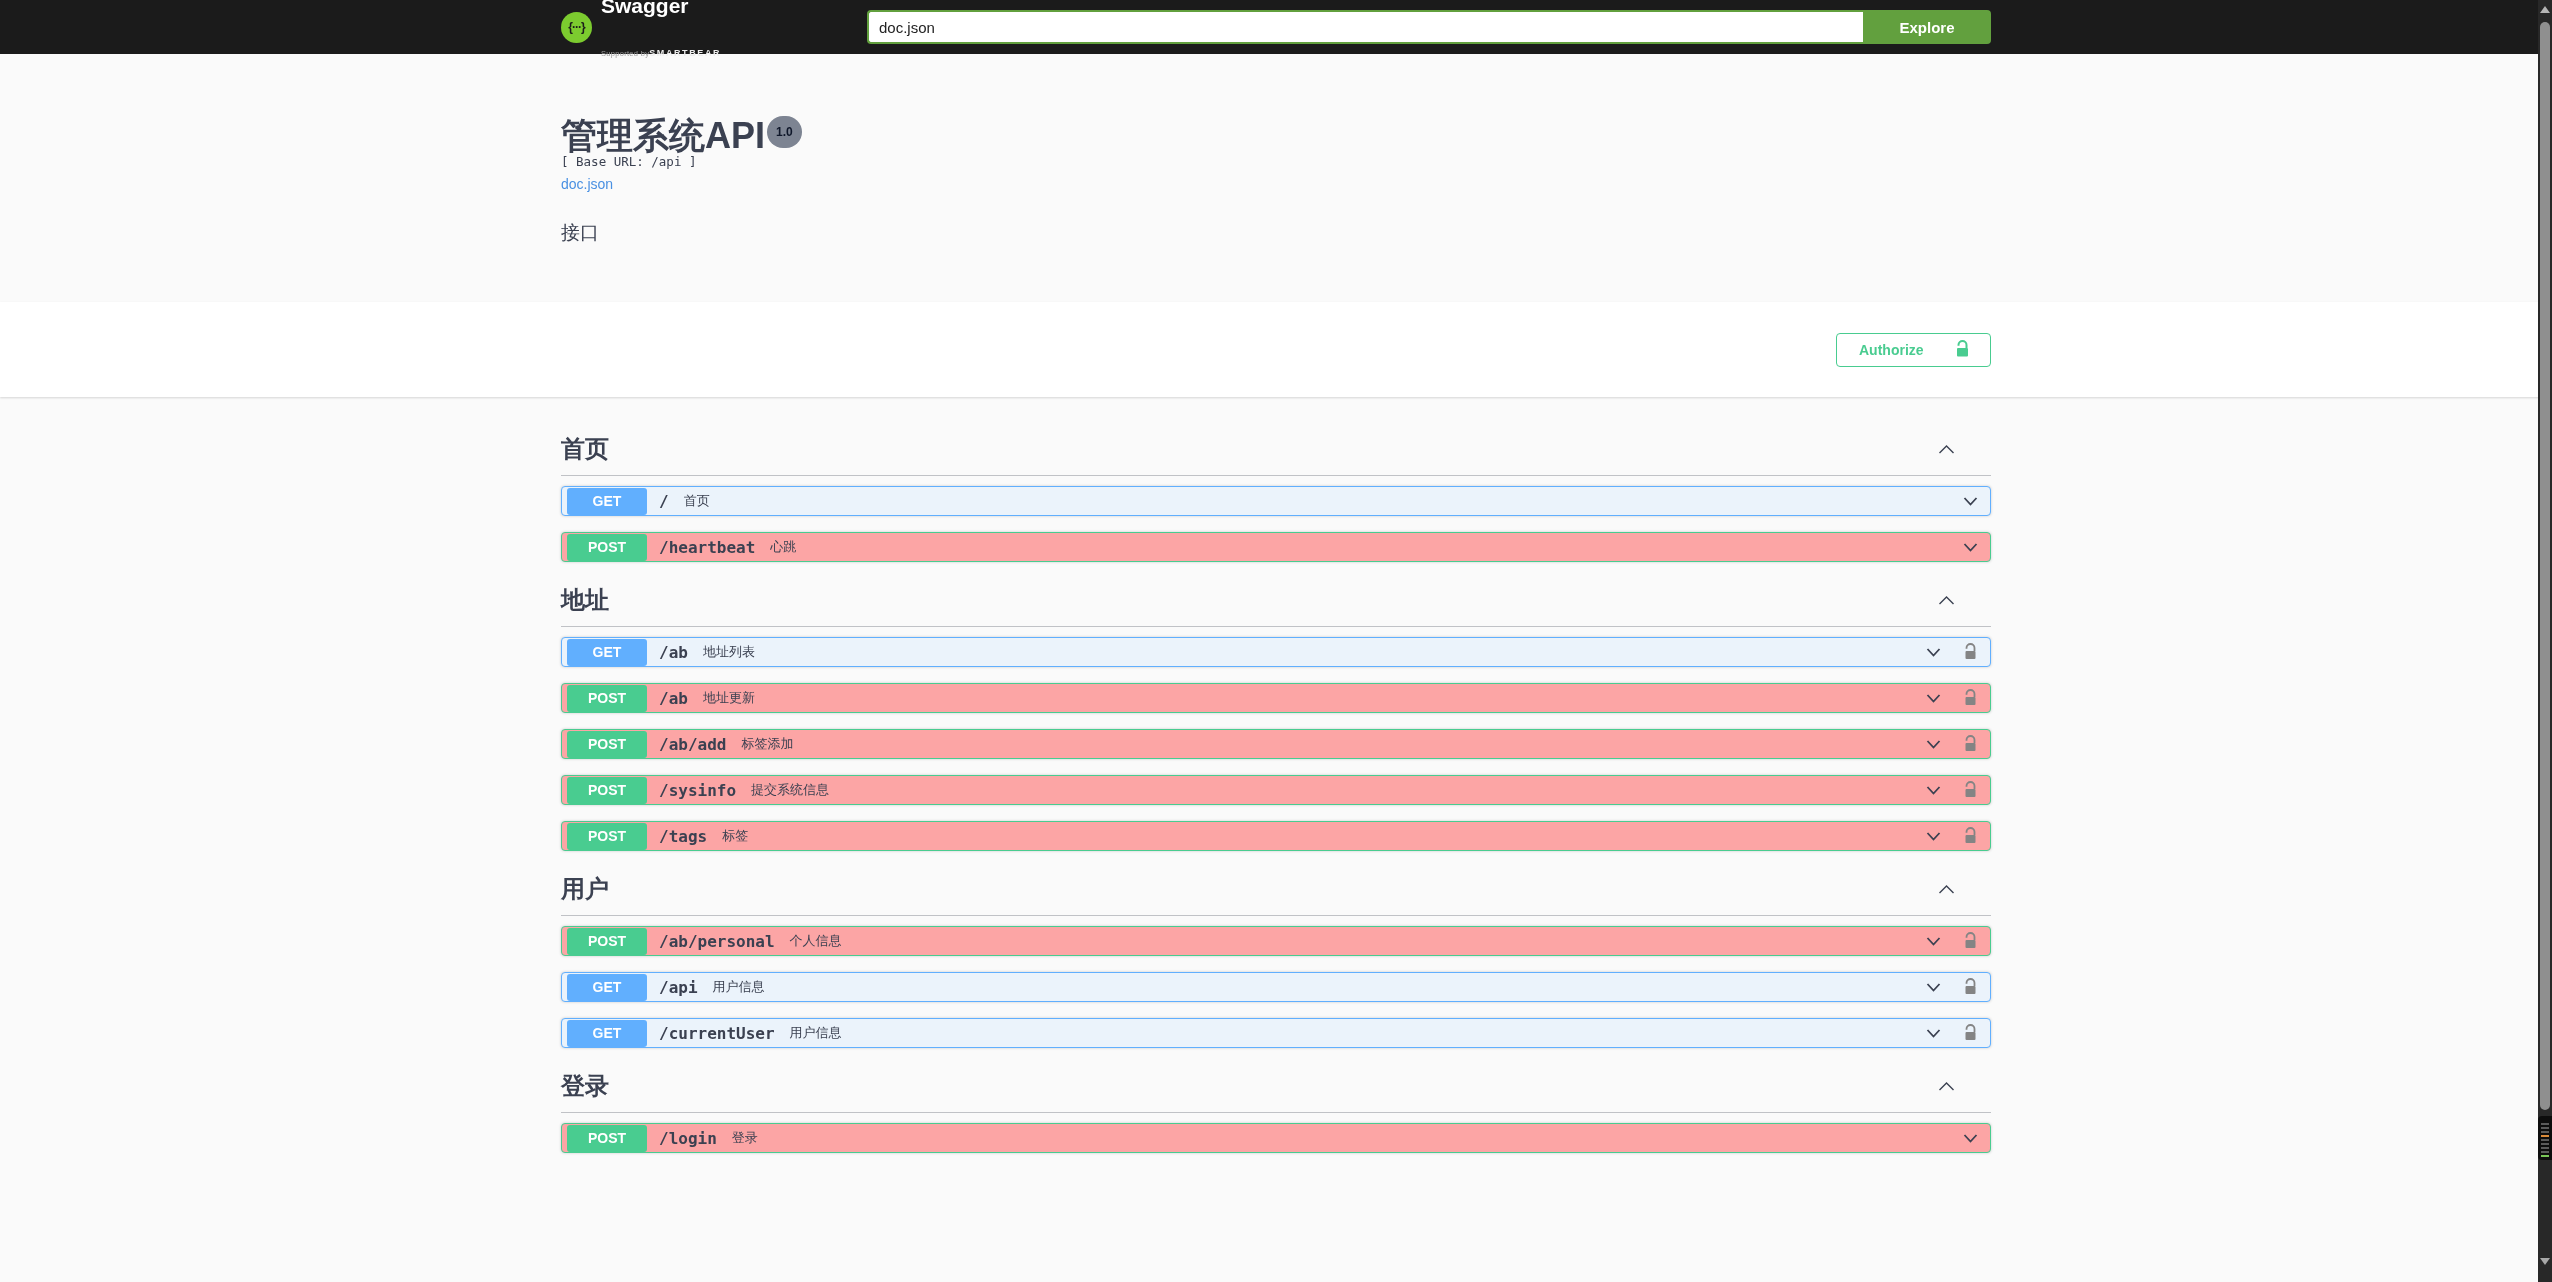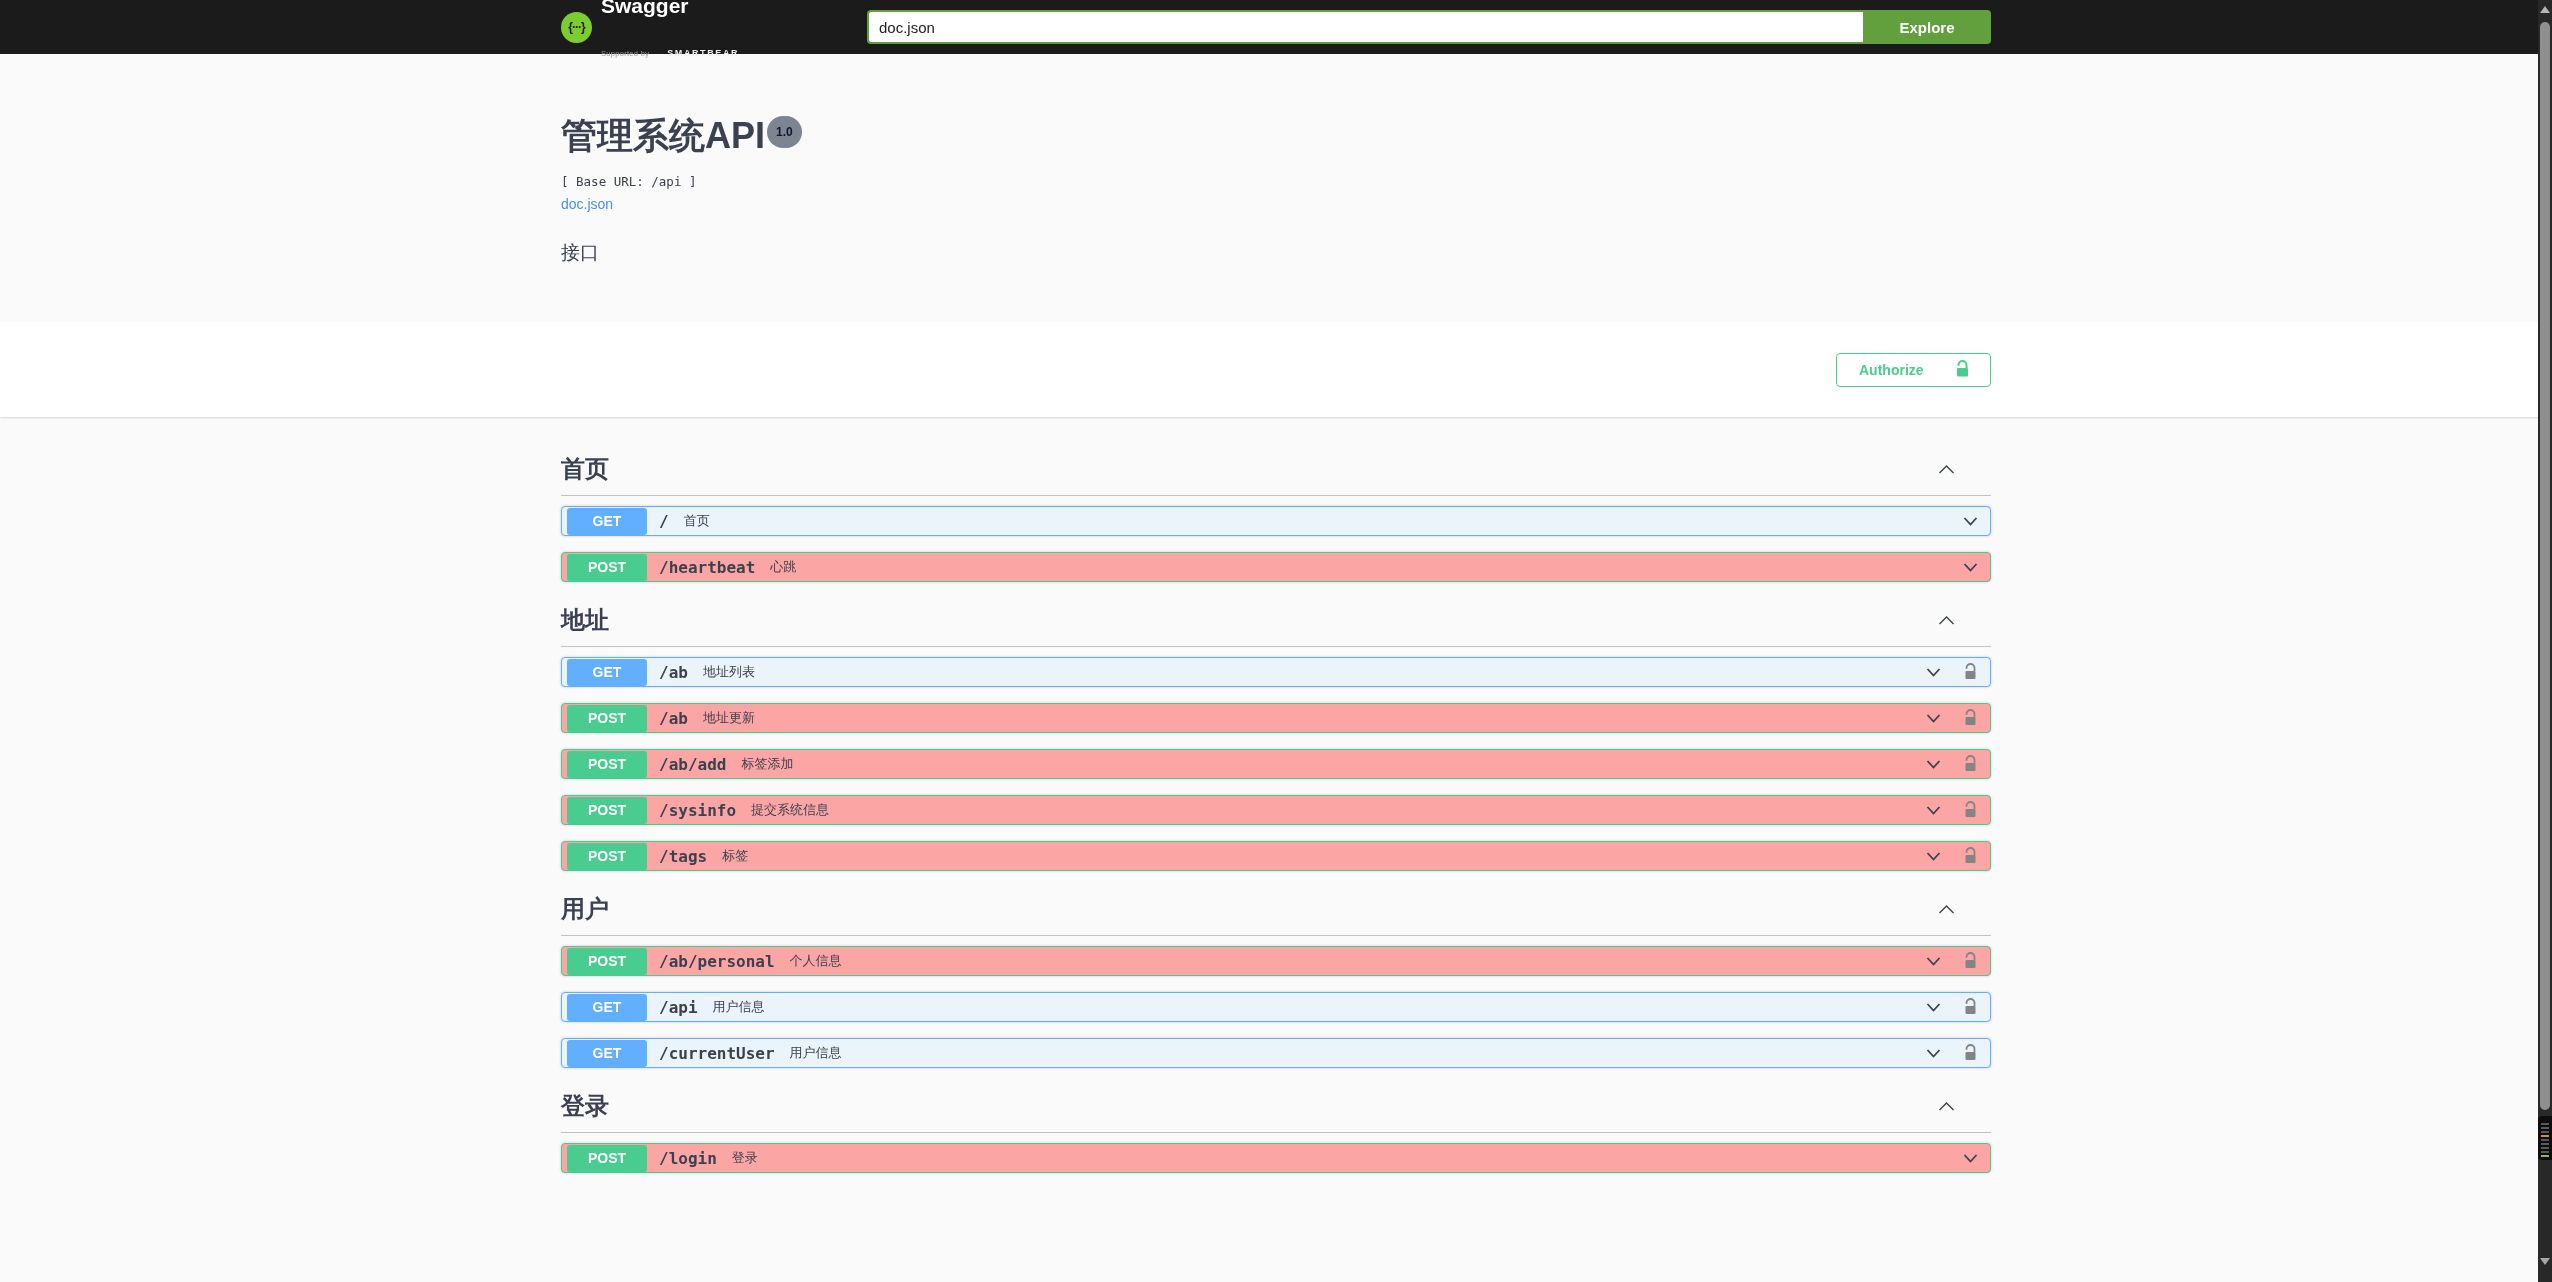--- a/index.html
+++ b/index.html
@@ -18,41 +18,41 @@
   .logo-circle {
     width: 31px; height: 31px; border-radius: 50%;
     background: var(--logo_green, #7ccb2f); color: #1b1b1b;
     font-weight: 700; font-size: 12px; letter-spacing: -1px;
     display: flex; align-items: center; justify-content: center;
   }
   .brand-col { display: flex; flex-direction: column; line-height: 1.05; gap: 30px; }
   .brand { color: #ffffff; font-size: 21px; font-weight: 700; }
   .brand .tm { font-size: 8px; vertical-align: top; color: #cccccc; }
   .supported { font-size: 7.5px; color: #9a9a9a; letter-spacing: .3px; margin-top: 2px; }
-  .supported b { color: #ededed; font-size: 9px; letter-spacing: 1.6px; margin-left: 18px; }
+  .supported b { color: #ededed; font-size: 9px; letter-spacing: 1.6px; margin-left: 0; }
   .search-form { margin-left: auto; display: flex; width: 1124px; height: 34px; }
   .search-input {
     flex: 1; border: 2px solid var(--green, #62a03e); border-right: none;
     border-radius: 4px 0 0 4px; padding: 0 10px; font-size: 15px;
     font-family: "Liberation Sans", sans-serif; color: #222; outline: none; background: #fff;
   }
   .explore-btn {
     width: 128px; background: var(--green, #62a03e); color: #fff;
     font-weight: 700; font-size: 15px; border: none; border-radius: 0 4px 4px 0;
     font-family: "Liberation Sans", sans-serif; cursor: pointer;
   }
 
   
   .info-section { background: var(--page_bg, #fafafa); padding: 64px 0 0; }
   .page-title { font-size: 36px; font-weight: 700; color: var(--text, #3b4151); display: flex; align-items: flex-start; gap: 2px; line-height: 1; }
   .version-pill {
     background: var(--version_badge, #7d8492); color: #0f172a; font-size: 12px; font-weight: 600;
     padding: 10px 9px; border-radius: 57px; line-height: 1; position: relative; top: -2px;
   }
-  .base-url { font-family: "DejaVu Sans Mono", monospace; font-size: 12.5px; margin-top: 20px; }
+  .base-url { font-family: "DejaVu Sans Mono", monospace; font-size: 12.5px; margin-top: 0; }
   .spec-link { color: var(--link, #4990e2); font-size: 14px; margin-top: 7px; display: inline-block; text-decoration: none; cursor: pointer; }
   .api-desc { font-size: 19px; margin-top: 27px; padding-bottom: 56px; }
 
   
   .scheme-container { background: #fff; box-shadow: 0 1px 2px 0 rgba(0,0,0,.15); height: 95px; display: flex; align-items: center; }
   .scheme-container .wrapper { display: flex; justify-content: flex-end; width: 100%; }
   .authorize-btn {
     display: flex; align-items: center; justify-content: space-between;
     width: 155px; height: 34px; border: 1px solid var(--post, #49cc90); border-radius: 4px;
     background: transparent; color: var(--post, #49cc90); font-weight: 700; font-size: 14px;

